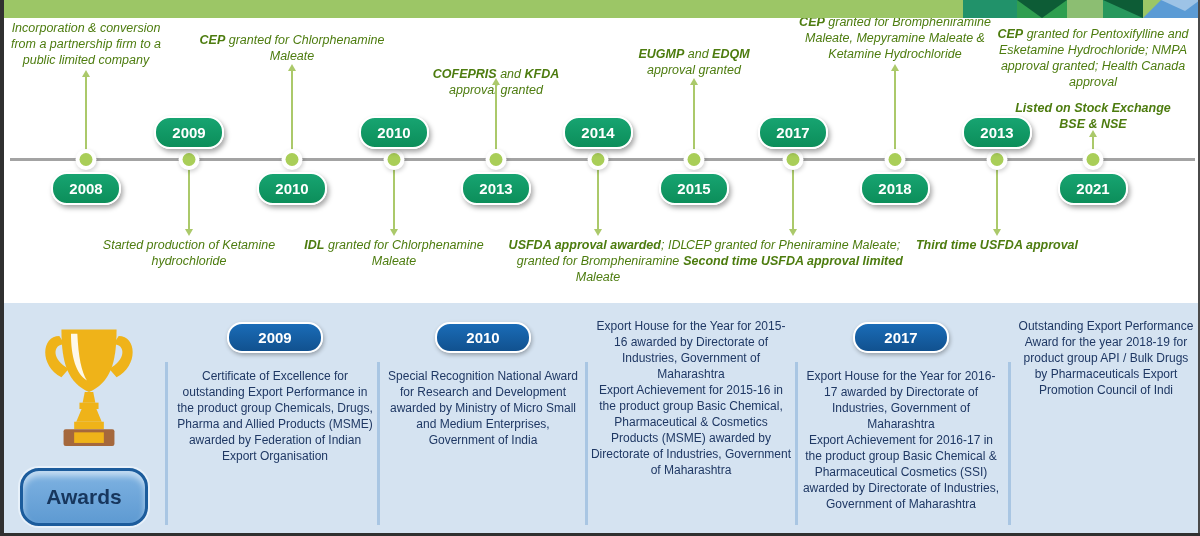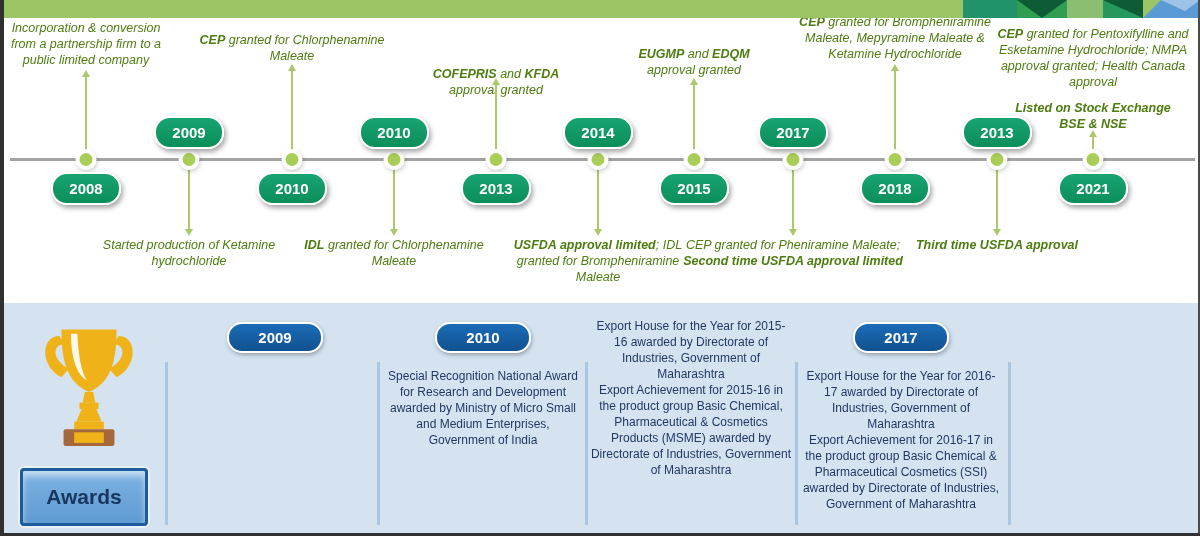--- a/index.html
+++ b/index.html
@@ -45,21 +45,21 @@
     color:#ffffff;font-weight:bold;font-size:15px;
     display:flex;align-items:center;justify-content:center;z-index:4;
   }
   .pill.above{top:116px;}
   .pill.below{top:172px;}
 
   
   .awards{position:absolute;left:0;top:303px;width:1200px;height:233px;background:#d5e3f1;z-index:2;}
   .trophy{position:absolute;left:36px;top:13px;width:106px;height:150px;}
   .awards-pill{
-    position:absolute;left:20px;top:165px;width:122px;height:52px;border-radius:4px;
+    position:absolute;left:20px;top:165px;width:122px;height:52px;border-radius:19px;
     background:linear-gradient(180deg,#7fb3e2 0%,#5e9ad2 100%);
     border:3px solid #1c5c9c;box-shadow:inset 0 5px 6px rgba(255,255,255,0.55),0 0 0 2px #e8f1fa;
     display:flex;align-items:center;justify-content:center;
     color:#17365d;font-weight:bold;font-size:21px;
   }
   .divider{position:absolute;top:59px;width:3px;height:163px;background:#a9c6e3;}
   .acol{position:absolute;top:0;transform:translateX(-50%);}
   .ayear{
     position:relative;margin:19px auto 0;width:92px;height:27px;border-radius:15px;
     background:linear-gradient(180deg,#1a6cb7 0%,#11518f 100%);
@@ -137,21 +137,21 @@
     <div class="dot"></div>
     <div class="pill below">2013</div>
   </div>
 
   <div class="tl-item" style="left:598px">
     <div class="pill above">2014</div>
     <div class="dot"></div>
     <div class="conn" style="top:167px;height:63px">
         <i class="arr down"></i>
       </div>
-    <div class="note" style="top:237px;width:180px"><span class="seg-b">USFDA approval limited</span><span>; IDL granted for Brompheniramine Maleate</span></div>
+    <div class="note" style="top:237px;width:180px"><span class="seg-b">USFDA approval awarded</span><span>; IDL granted for Brompheniramine Maleate</span></div>
   </div>
 
   <div class="tl-item" style="left:694px">
     <div class="note" style="bottom:458px;width:150px"><span class="seg-b">EUGMP</span><span> and </span><span class="seg-b">EDQM</span><span> approval granted</span></div>
     <div class="conn" style="top:84px;height:69px">
         <i class="arr up"></i>
       </div>
     <div class="dot"></div>
     <div class="pill below">2015</div>
   </div>
@@ -213,34 +213,36 @@
     </div>
 
     <div class="divider" style="left:165px"></div>
     <div class="divider" style="left:377px"></div>
     <div class="divider" style="left:585px"></div>
     <div class="divider" style="left:795px"></div>
     <div class="divider" style="left:1008px"></div>
 
     <div class="acol" style="left:275px;width:198px">
       <div class="ayear">2009</div>
+      <div class="atext">Certificate of Excellence for outstanding Export Performance in the product group Chemicals, Drugs, Pharma and Allied Products (MSME) awarded by Federation of Indian Export Organisation</div>
     </div>
     <div class="acol" style="left:483px;width:198px">
       <div class="ayear">2010</div>
       <div class="atext">Special Recognition National Award for Research and Development awarded by Ministry of Micro Small and Medium Enterprises, Government of India</div>
     </div>
     <div class="acol" style="left:691px;width:202px">
       <div class="atext">Export House for the Year for 2015-16 awarded by Directorate of Industries, Government of Maharashtra
 Export Achievement for 2015-16 in the product group Basic Chemical, Pharmaceutical &amp; Cosmetics Products (MSME) awarded by Directorate of Industries, Government of Maharashtra</div>
     </div>
     <div class="acol" style="left:901px;width:202px">
       <div class="ayear">2017</div>
       <div class="atext">Export House for the Year for 2016-17 awarded by Directorate of Industries, Government of Maharashtra
 Export Achievement for 2016-17 in the product group Basic Chemical &amp; Pharmaceutical Cosmetics (SSI) awarded by Directorate of Industries, Government of Maharashtra</div>
     </div>
     <div class="acol" style="left:1106px;width:180px">
+      <div class="atext">Outstanding Export Performance Award for the year 2018-19 for product group API / Bulk Drugs by Pharmaceuticals Export Promotion Council of Indi</div>
     </div>
   </div>
 
   <div class="frame left"></div>
   <div class="frame right"></div>
   <div class="frame bottom"></div>
 </div>
 
 </body></html>

